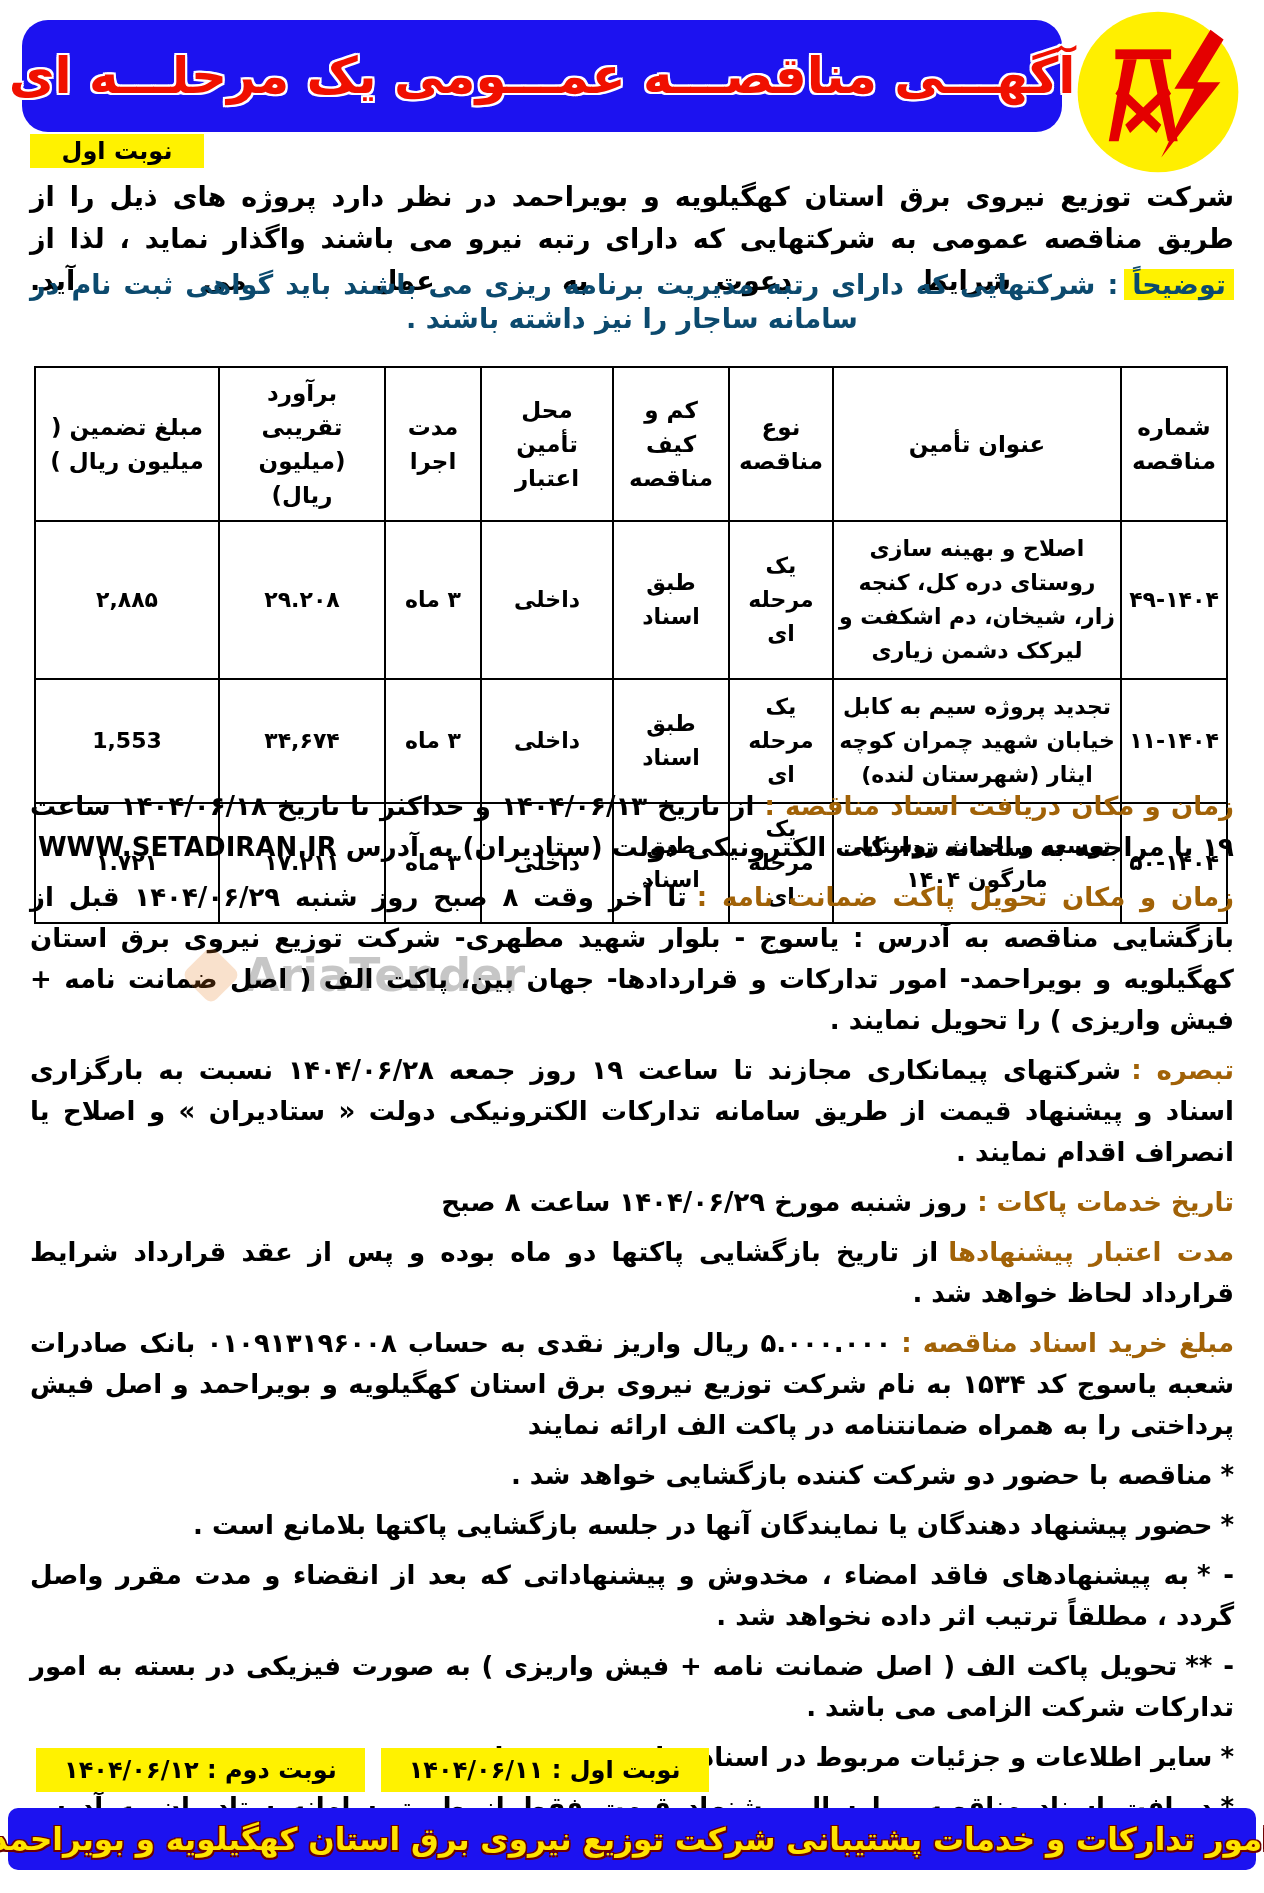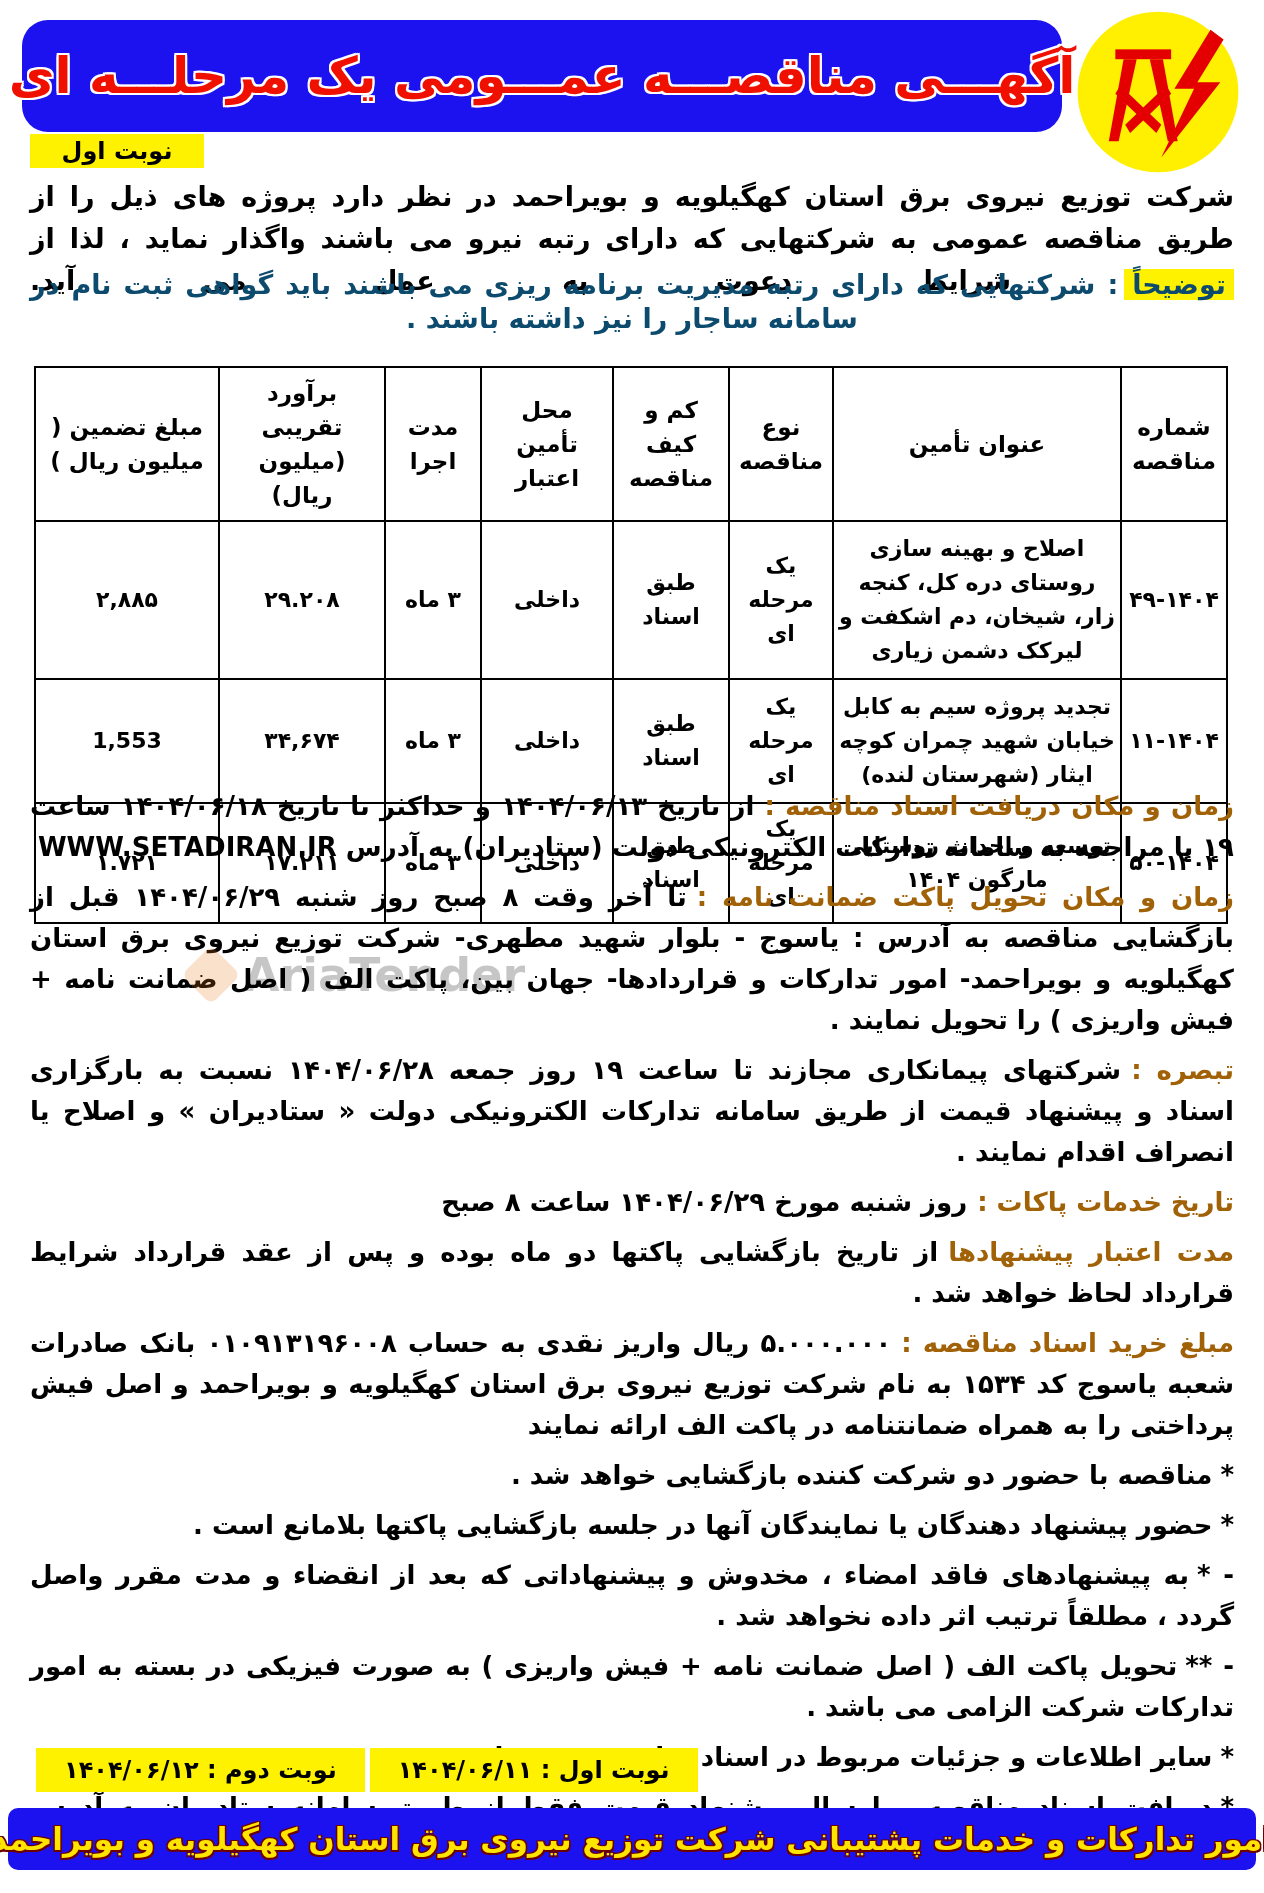--- a/index.html
+++ b/index.html
@@ -67,21 +67,21 @@
   
   .watermark {
     position: absolute; top: 948px; left: 190px; opacity: 0.22;
     display: flex; align-items: center; gap: 12px; direction: ltr;
     color: #000000; font-size: 46px; pointer-events: none;
   }
   .wm-diamond { width: 42px; height: 42px; background: #e87a1e; border-radius: 8px; transform: rotate(45deg); }
   
   .footer-rounds {
     position: absolute; top: 1748px; left: 36px;
-    display: flex; direction: ltr; gap: 5px;
+    display: flex; direction: ltr; gap: 16px;
   }
   .round-box {
     background: #fff200; color: #000; font-size: 24px; height: 44px;
     min-width: 290px; padding: 0 28px;
     display: flex; align-items: center; justify-content: center; direction: rtl;
   }
   .footer-band {
     position: absolute; top: 1808px; left: 8px; right: 8px; height: 62px;
     background: #1c12f0; border-radius: 10px;
     display: flex; align-items: center; justify-content: center;

